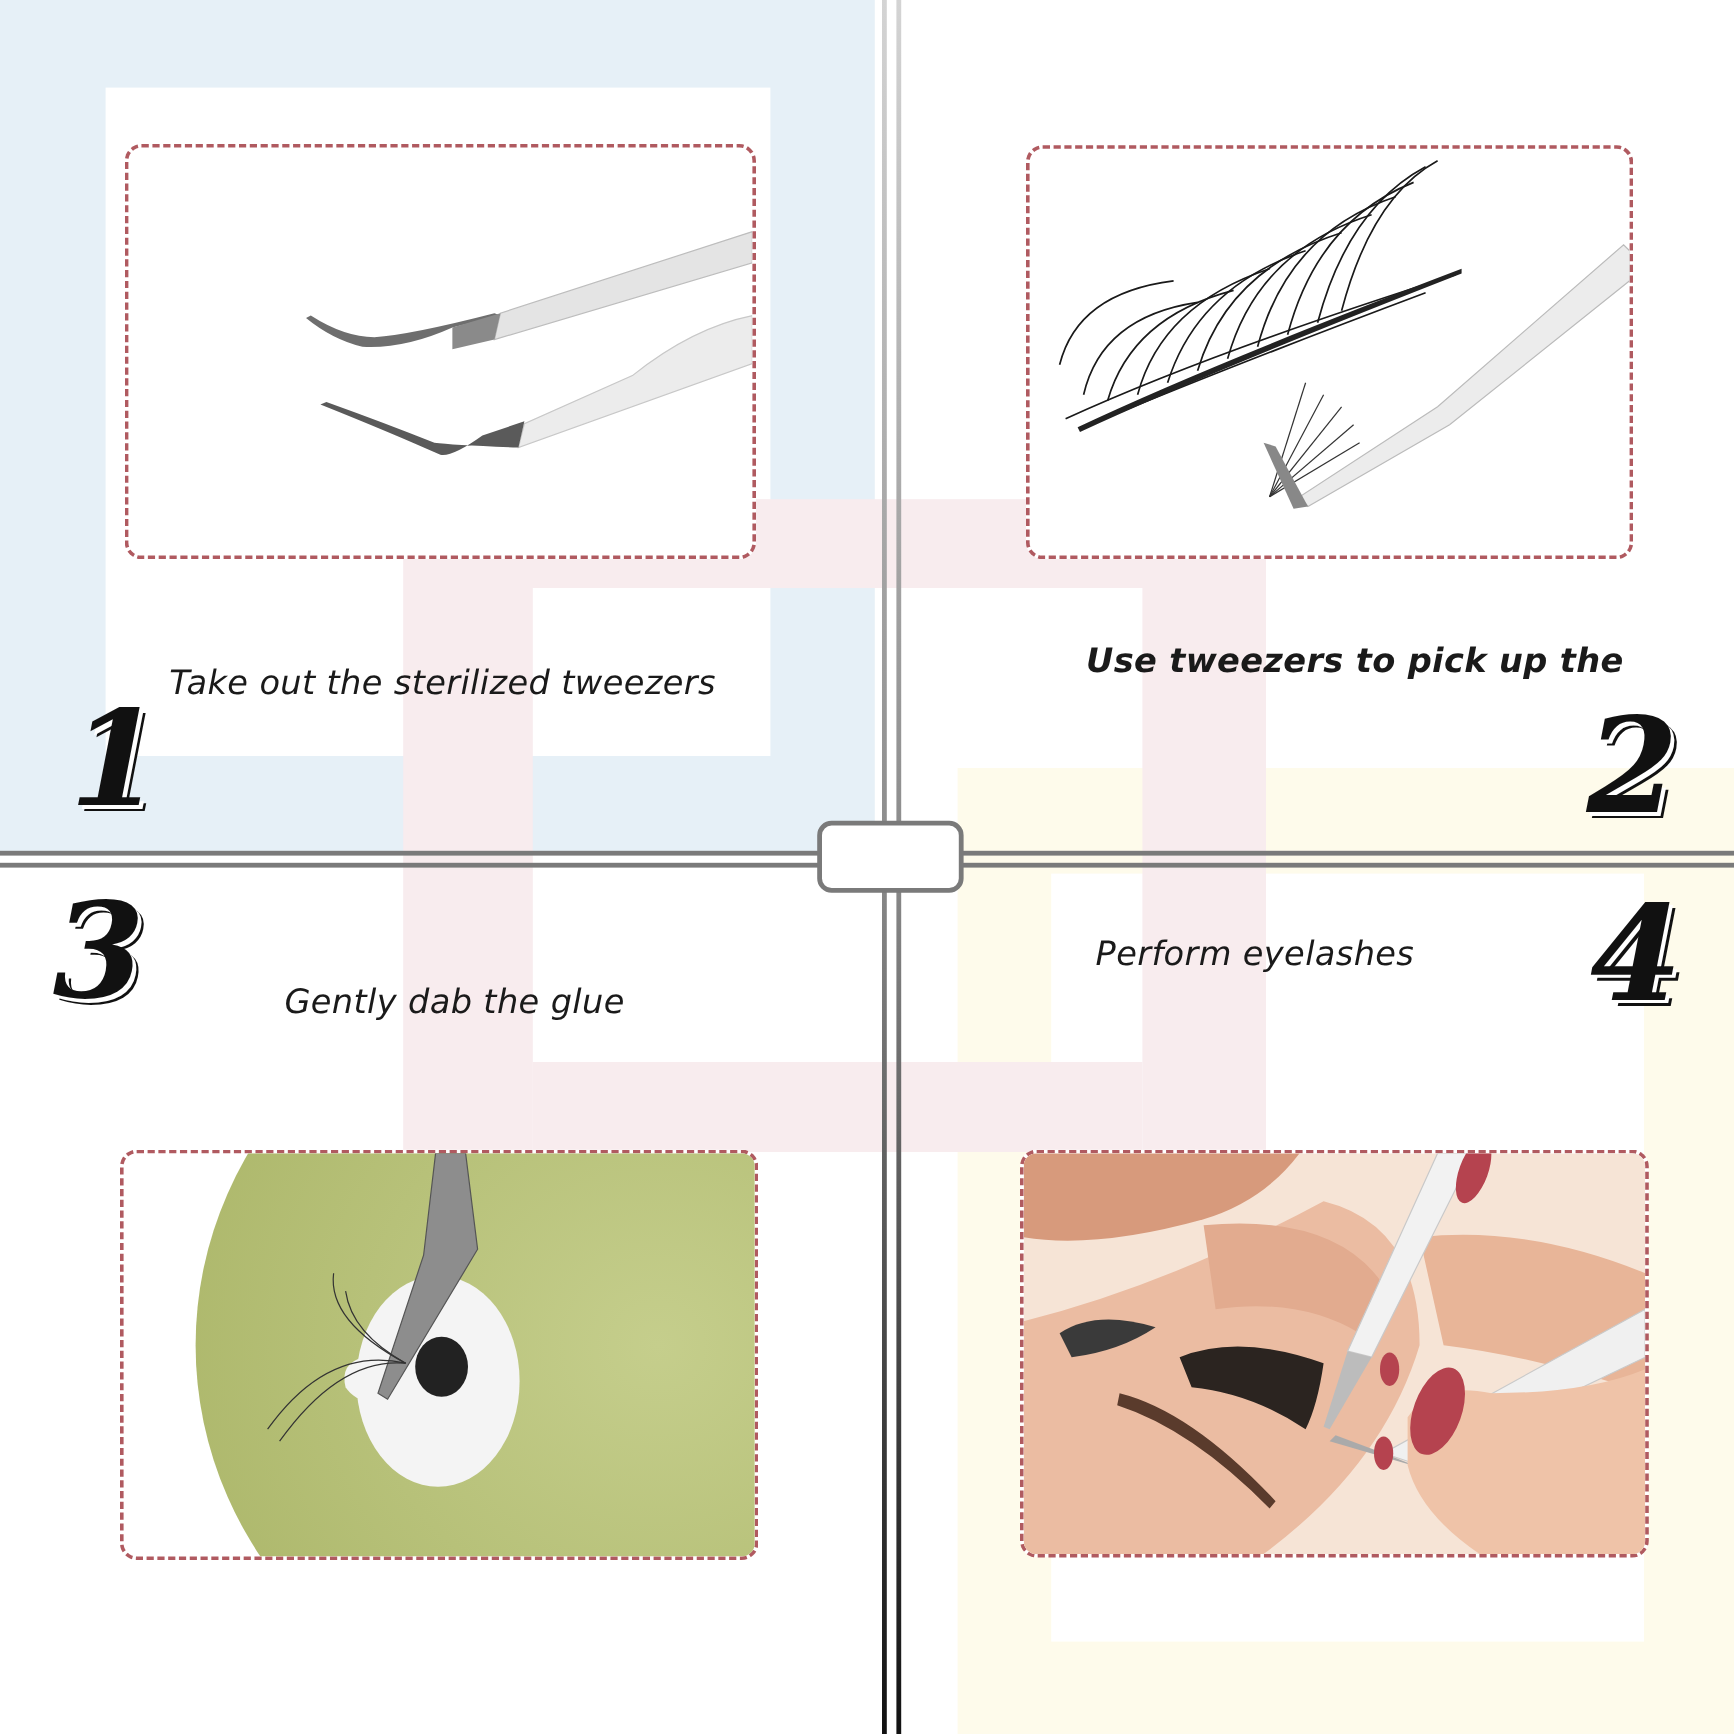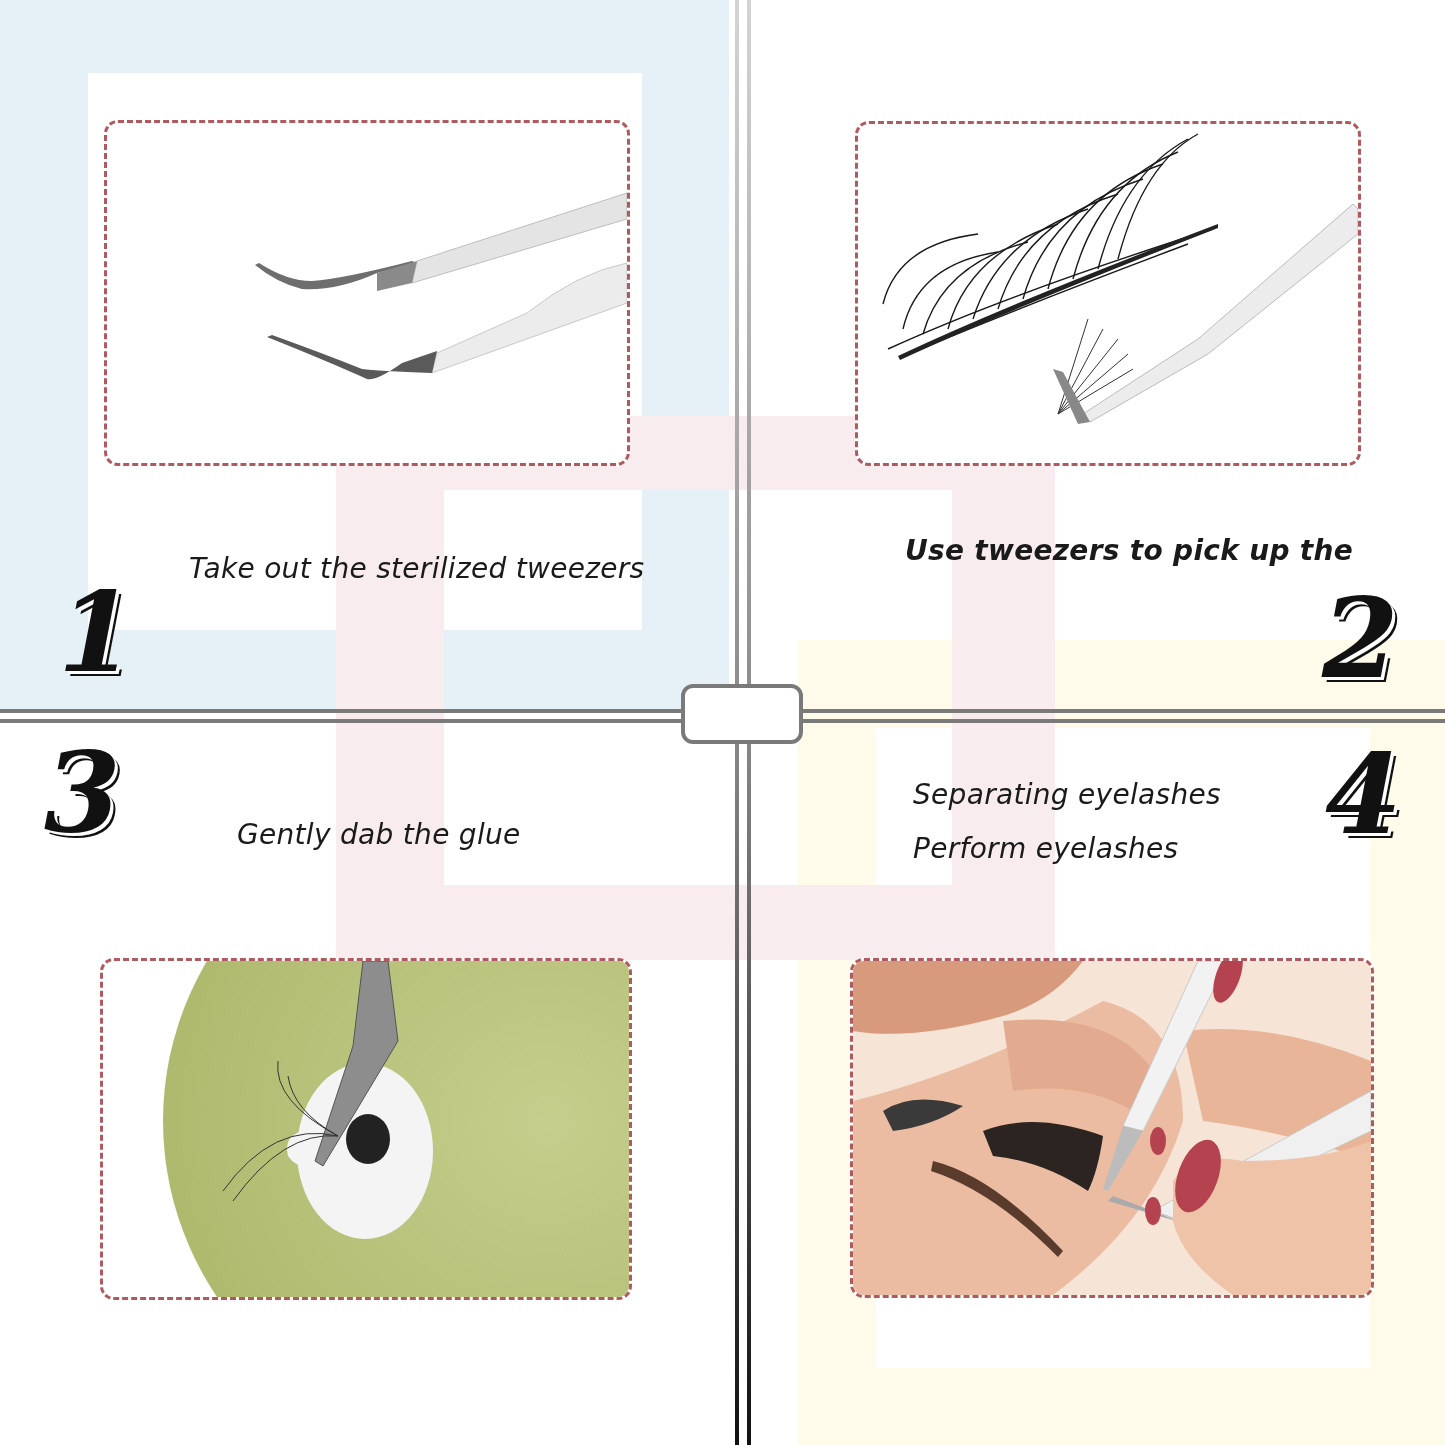--- a/index.html
+++ b/index.html
@@ -52,21 +52,21 @@
   <svg width="520" height="340" viewBox="0 0 520 340">
 
     <path d="M520 70 L310 138 L305 160 L520 96 Z" fill="#e4e4e4" stroke="#bdbdbd" stroke-width="1"></path>
     <path d="M310 140 L270 150 Q230 168 195 166 Q170 160 148 142 L152 140 Q180 158 205 158 Q235 156 305 138 Z" fill="#6e6e6e"></path>
     <path d="M310 138 L305 160 L270 168 L270 150 Z" fill="#8a8a8a"></path>
 
     <path d="M520 140 Q470 150 420 190 L330 230 L325 250 L520 180 Z" fill="#ececec" stroke="#c8c8c8" stroke-width="1"></path>
     <path d="M330 228 L295 240 Q270 258 260 256 Q220 238 160 214 L165 212 Q215 230 255 246 Q270 248 325 250 Z" fill="#5a5a5a"></path>
   </svg>
 </div>
-<div class="abs caption" style="left:141px; top:542px;margin-left:48px;">
+<div class="abs caption" style="left:141px; top:542px;">
   <div>Take out the sterilized tweezers</div>
 </div>
 <div class="abs numeral" style="left:58px; top:578px;">1</div>
 
 <div class="abs frame f2">
   <svg width="500" height="340" viewBox="0 0 500 340">
     <g stroke="#1a1a1a" fill="none" stroke-width="1.4">
       <path d="M25 180 Q40 120 120 110"></path>
       <path d="M45 205 Q60 140 140 128"></path>
       <path d="M65 210 Q85 140 170 118"></path>
@@ -120,21 +120,20 @@
     <g stroke="#333" fill="none" stroke-width="1">
       <path d="M235 175 Q170 160 120 230"></path>
       <path d="M235 175 Q180 170 130 240"></path>
       <path d="M235 175 Q170 140 175 100"></path>
       <path d="M235 175 Q190 150 185 115"></path>
     </g>
   </svg>
 </div>
 
 <div class="abs caption" style="left:913px; top:768px;">
-  <div>Separating eyelashes</div>
   <div>Perform eyelashes</div>
 </div>
 <div class="abs numeral" style="left:1325px; top:740px;">4</div>
 <div class="abs frame f4">
   <svg width="518" height="334" viewBox="0 0 518 334">
     <rect width="518" height="334" fill="#f6e4d6"></rect>
 
     <path d="M0 0 L230 0 Q200 40 150 55 Q60 80 0 70 Z" fill="#d79a7c"></path>
     <path d="M0 140 Q120 110 250 40 Q330 60 330 160 Q300 260 200 334 L0 334 Z" fill="#ebbca2"></path>
     <path d="M150 60 Q260 50 300 110 L280 150 Q230 120 160 130 Z" fill="#e2ab8f"></path>

